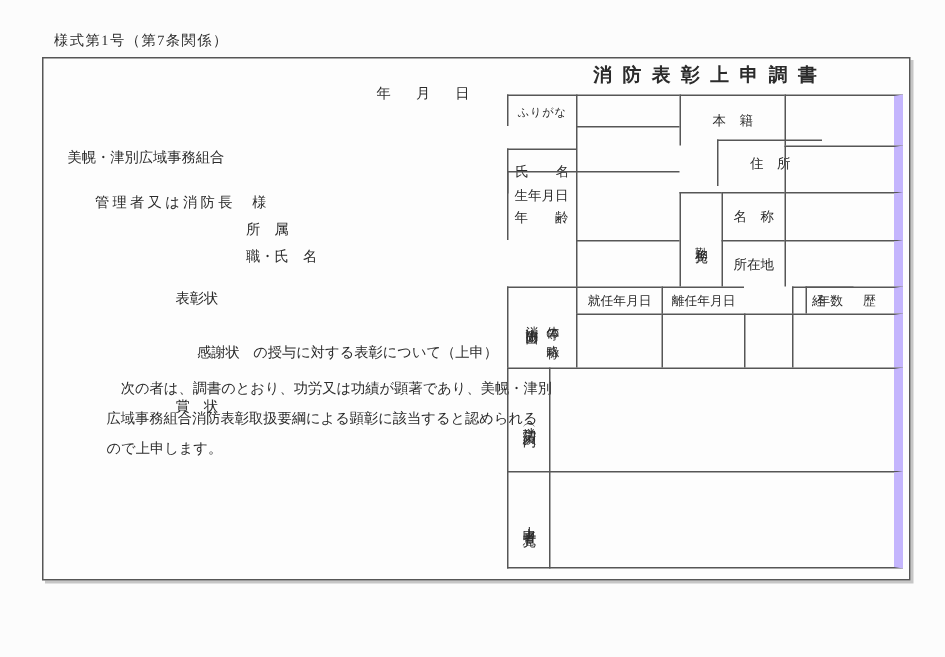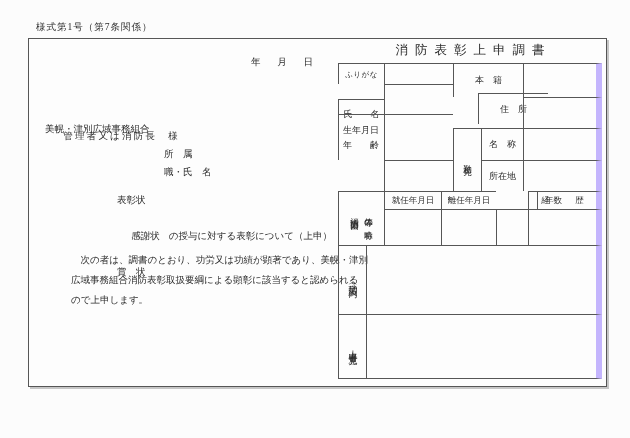--- a/index.html
+++ b/index.html
@@ -13,26 +13,26 @@
   }
   .abs{position:absolute;white-space:pre;}
   .form-no{left:36px;top:21px;font-size:9.5px;letter-spacing:1px;text-align:right;}
   .outer{
     position:absolute;left:28px;top:38px;width:577px;height:347px;
     border:1px solid #565656;background:#fdfdfd;
     box-shadow:2px 2px 0 #c6c6c6;
   }
   .doc-title{
     position:absolute;left:309px;top:3px;width:264px;
-    text-align:center;font-weight:normal;font-size:12.5px;letter-spacing:7px;text-indent:7px;
+    text-align:center;font-weight:bold;font-size:12.5px;letter-spacing:7px;text-indent:7px;
   }
   
   .t{position:absolute;font-size:9.5px;white-space:pre;line-height:12px;}
   .date-line{position:absolute;left:222px;top:17px;width:62px;display:flex;justify-content:space-between;font-size:9.5px;}
-  .org-line{left:16px;top:61px;margin-top:23px;}
+  .org-line{left:16px;top:61px;}
   .addr-line{left:16px;top:79px;letter-spacing:2.2px;}
   .addr-line .honor{margin-left:11px;letter-spacing:0;}
   .aff-line{left:135px;top:109px;}
   .pos-line{left:135px;top:127px;}
   .award{position:absolute;left:60px;top:152px;font-size:9.5px;line-height:18px;}
   .award .row{white-space:pre;margin-left:28px;}
   .award .rest{margin-left:9px;}
   .body-par{
     position:absolute;left:7px;top:211px;width:297px;
     font-size:9.5px;line-height:20px;text-indent:1em;

